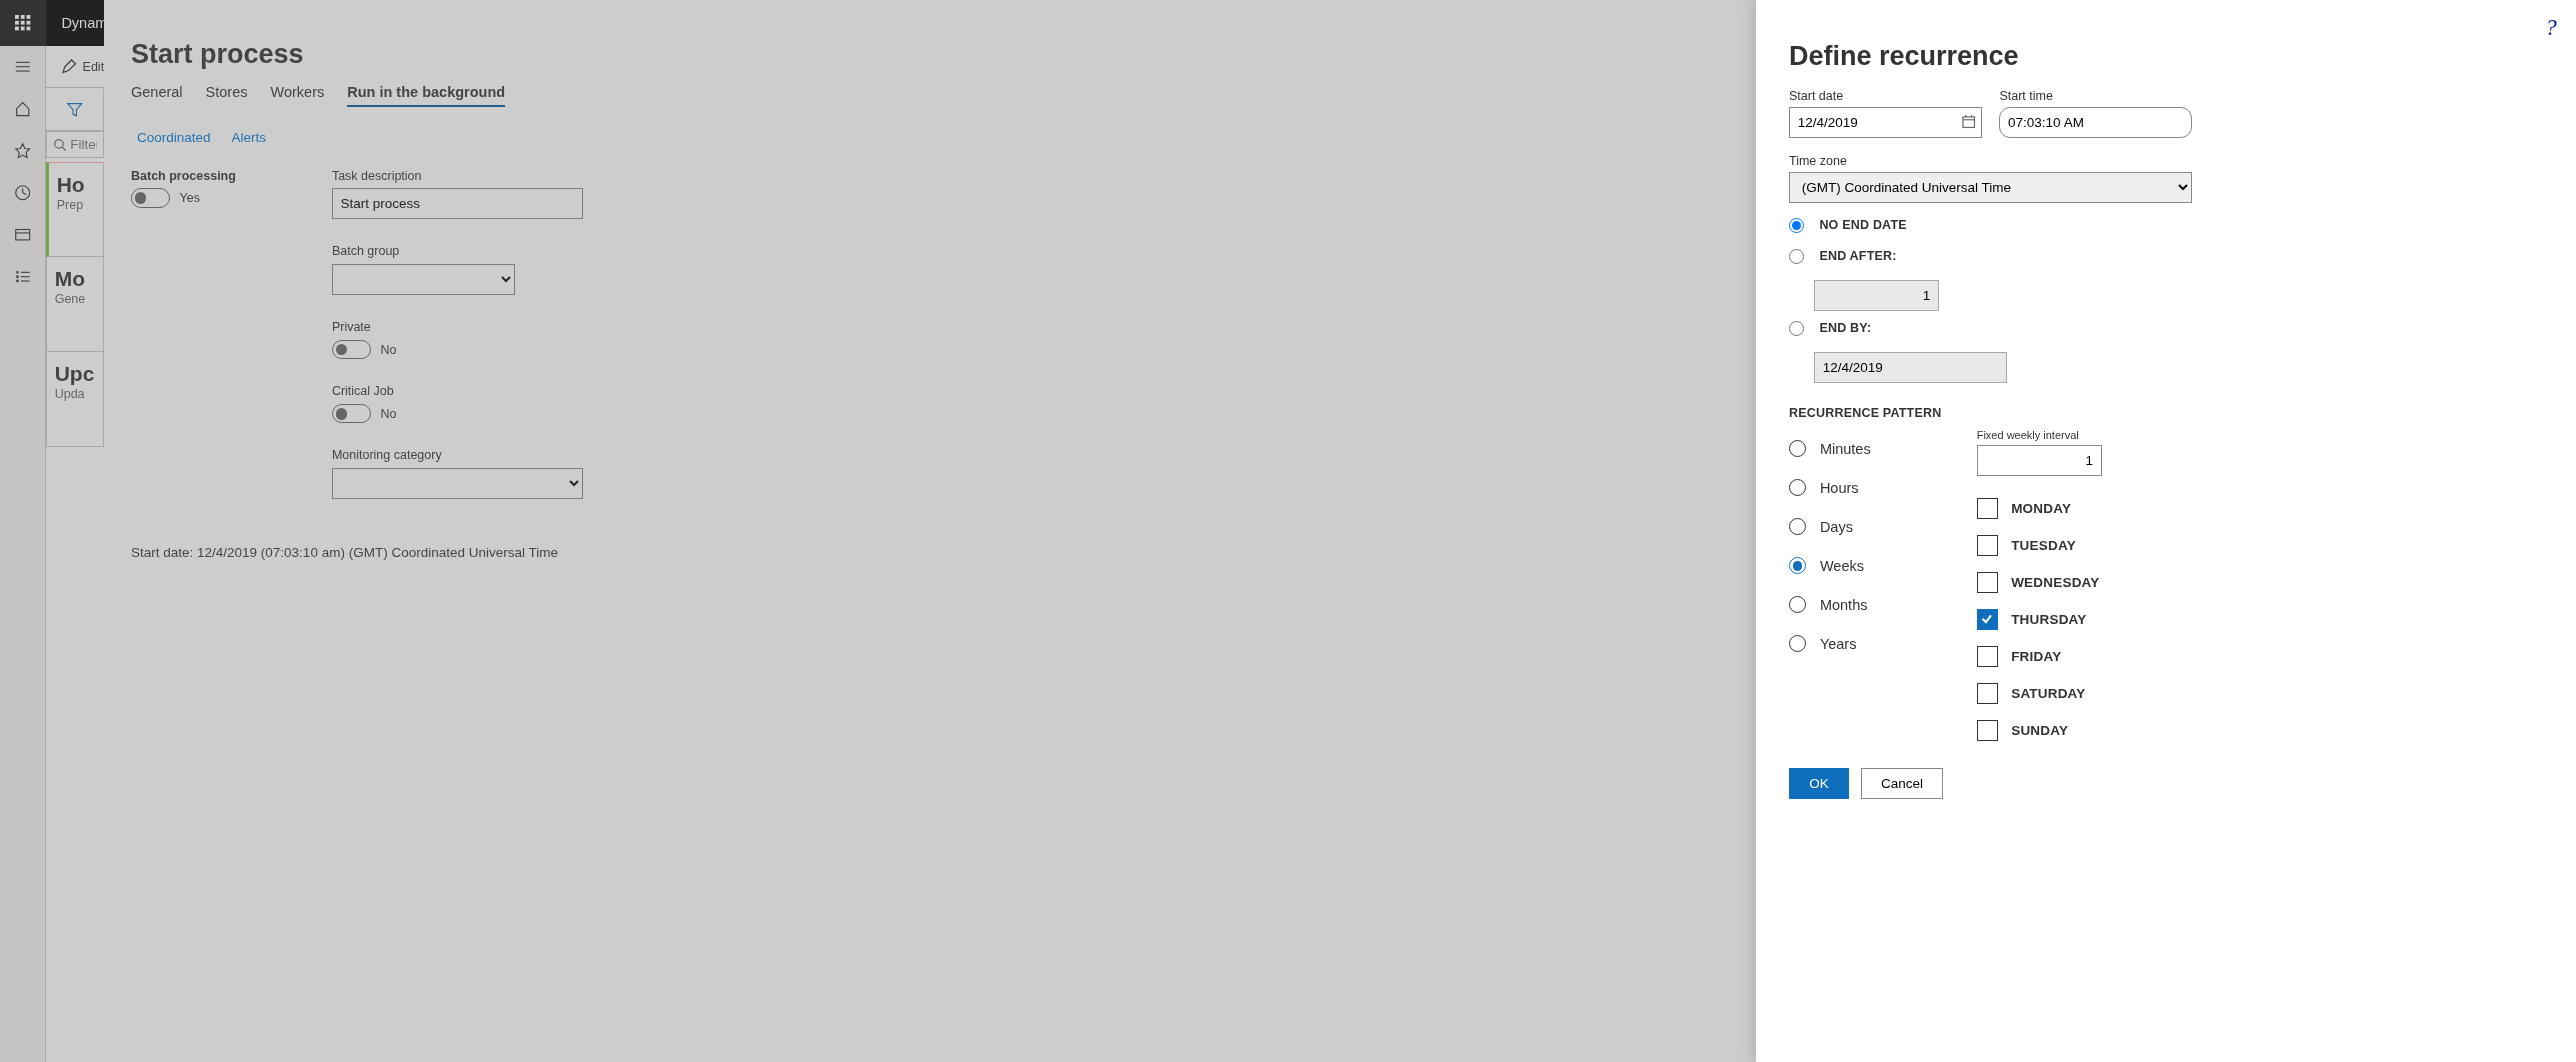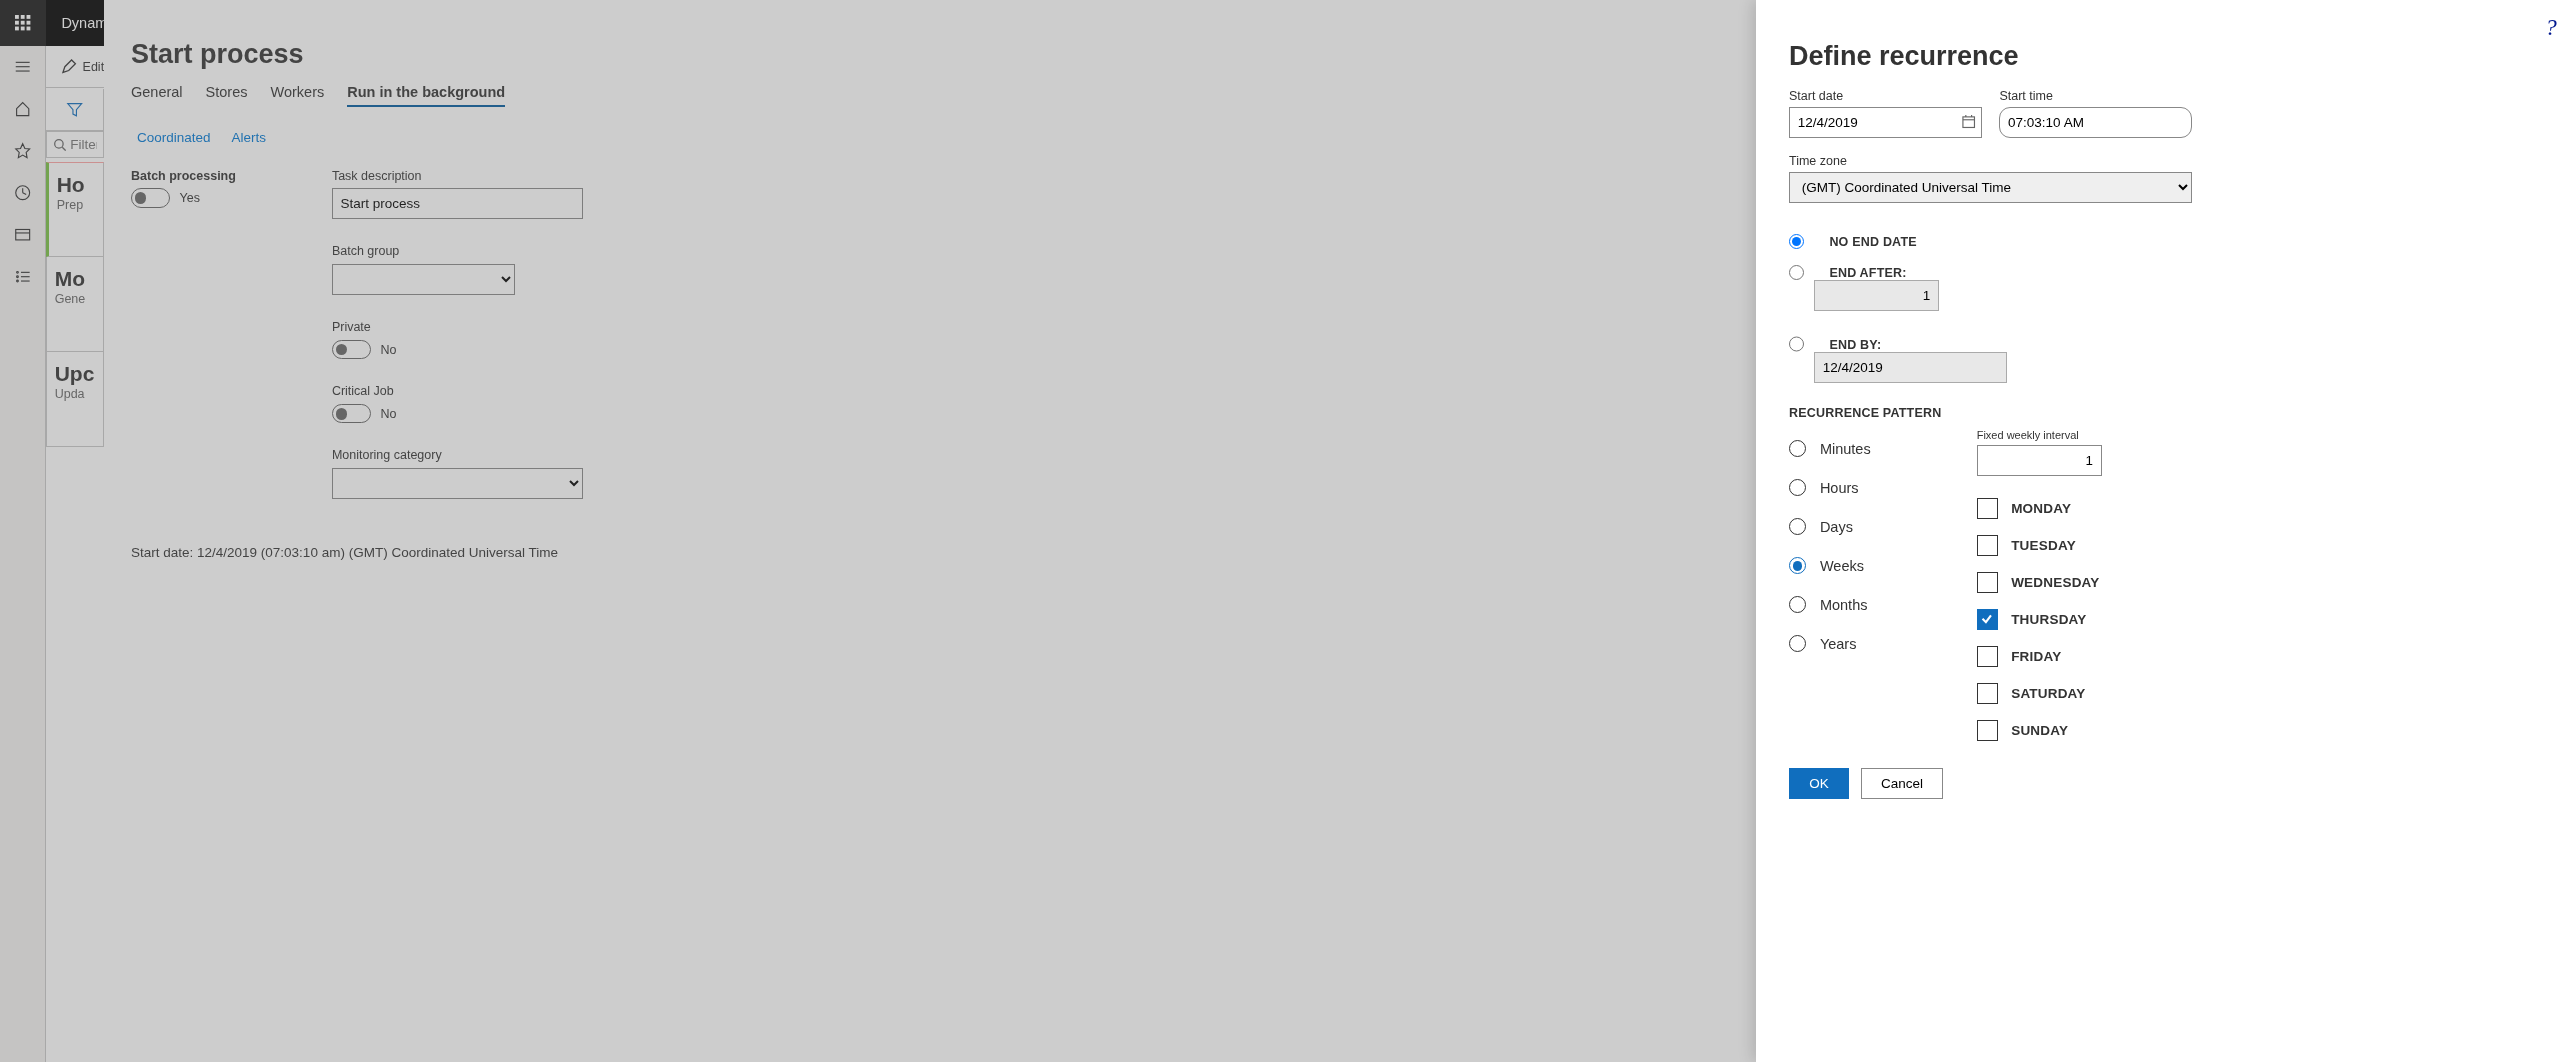--- a/index.html
+++ b/index.html
@@ -153,21 +153,21 @@
   .rp-field input, .rp-field select {
     border:1px solid #888; height:31px; padding:0 7.7px; font-size:13.5px;
   }
   .rp-field input.date { width:193px; padding-right:29px; }
   .rp-field input.time { width:193px;border-radius:11px; }
   .rp-field select.tz { width:403px; }
   .date-wrap { position:relative; }
   .date-wrap .cal-icon { position:absolute; right:5.8px; top:6.8px; }
   .date-wrap .cal-icon svg { width:15.4px; height:15.4px; stroke:#666; fill:none; stroke-width:1.2; }
 
-  .radio-row { display:flex; align-items:flex-end; gap:25px; height:31px; }
+  .radio-row { display:flex; align-items:flex-start; gap:15px; height:31px; }
   .radio-row input[type=radio] { width:15.4px; height:15.4px; }
   .radio-row label { font-size:12.5px; font-weight:600; text-transform:uppercase; letter-spacing:0.2px; }
 
   .radio-sub-input {
     margin-left:25px; width:125px; height:31px; border:1px solid #aaa;
     background:#e8e8e8; padding:0 7.7px; font-size:13.5px; text-align:right; margin-bottom:9.6px;
   }
   .radio-sub-input.datebg { text-align:left; width:193px; }
 
   .section-header {

